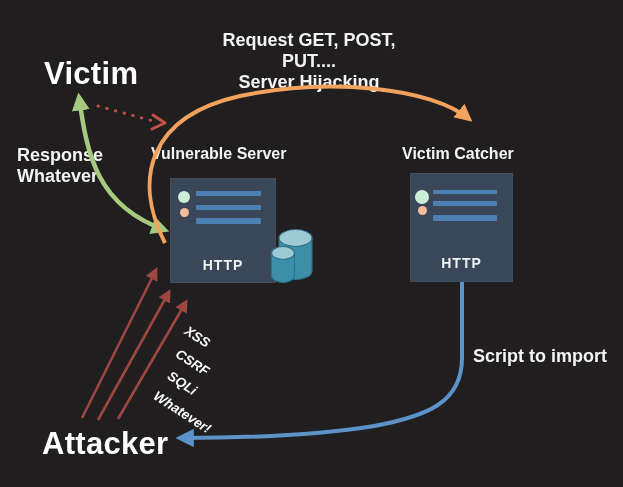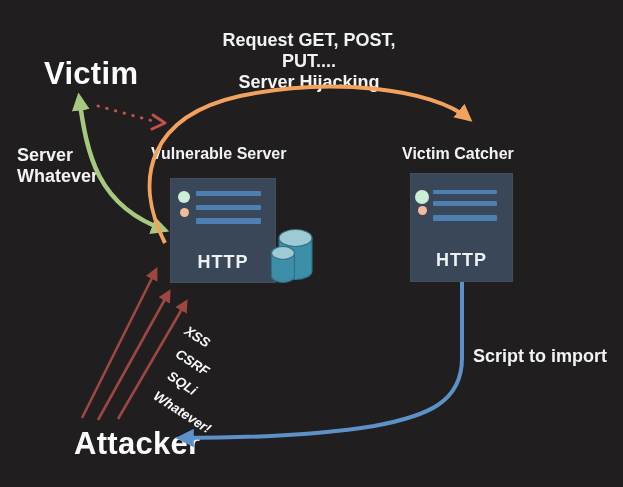--- a/index.html
+++ b/index.html
@@ -13,39 +13,39 @@
   .actor-label{font-size:31px;font-weight:bold;color:#fdfdfd;letter-spacing:.3px;}
   .note{font-size:18px;font-weight:600;line-height:21px;color:#f3f3f3;}
   .note.center{text-align:center;}
   .node-title{font-size:16px;font-weight:bold;color:#f3f3f3;}
   .node-box{background:#3a4758;box-shadow:inset 0 0 0 1px rgba(255,255,255,0.04);}
   .dot{position:absolute;border-radius:50%;}
   .dot.mint{background:#cdeed6;}
   .dot.peach{background:#f2bb9b;}
   .bar{position:absolute;background:#4d7fb3;border-radius:1px;}
   .protocol{position:absolute;left:0;right:0;text-align:center;
-    font-size:18px;font-weight:bold;color:#eef1f4;letter-spacing:1px;}
+    font-size:14px;font-weight:bold;color:#eef1f4;letter-spacing:1px;}
   .attack-word{position:absolute;font-size:13.5px;font-weight:bold;font-style:italic;
     color:#fafafa;transform:rotate(33deg);transform-origin:left center;white-space:nowrap;}
   svg.overlay{position:absolute;left:0;top:0;pointer-events:none;}
 </style>
 </head>
 <body>
 
 <div class="stage">
 
   <div class="abs actor-label" style="left:44px;top:56px;">Victim</div>
 
   <div class="abs note center" style="left:199px;top:30px;width:220px;">
     <div>Request GET, POST, PUT....</div>
     <div>Server Hijacking</div>
   </div>
 
   <div class="abs note" style="left:17px;top:145px;">
-    <div>Server</div>
+    <div>Response</div>
     <div>Whatever</div>
   </div>
 
   <div class="abs node-title" style="left:151px;top:145px;">Vulnerable Server</div>
   <div class="abs node-box" style="left:170px;top:178px;width:106px;height:105px;">
     <span class="dot mint" style="left:8px;top:13px;width:12px;height:12px;"></span>
     <span class="dot peach" style="left:10px;top:30px;width:9px;height:9px;"></span>
     <span class="bar" style="left:26px;top:13px;width:65px;height:4.5px;"></span>
     <span class="bar" style="left:26px;top:27px;width:65px;height:4.5px;"></span>
     <span class="bar" style="left:26px;top:40px;width:65px;height:5.5px;"></span>
@@ -64,21 +64,21 @@
 
   <div class="abs note center" style="left:465px;top:299px;width:150px;line-height:20px;margin-top:47px;">
     <div>Script to import</div>
   </div>
 
   <span class="attack-word" style="left:186px;top:322px;">XSS</span>
   <span class="attack-word" style="left:177px;top:345px;">CSRF</span>
   <span class="attack-word" style="left:169px;top:367px;">SQLi</span>
   <span class="attack-word" style="left:155px;top:387px;">Whatever!</span>
 
-  <div class="abs actor-label" style="left:42px;top:426px;margin-left:32px;">Attacker</div>
+  <div class="abs actor-label" style="left:42px;top:426px;">Attacker</div>
 
   <svg class="overlay" width="623" height="487" viewBox="0 0 623 487">
     <defs>
       <marker id="ah-green" viewBox="0 0 10 10" refX="7.5" refY="5" markerWidth="4" markerHeight="4" orient="auto-start-reverse">
         <path d="M0,0 L10,5 L0,10 z" fill="#a6c87f"></path>
       </marker>
       <marker id="ah-orange" viewBox="0 0 10 10" refX="7.5" refY="5" markerWidth="4.4" markerHeight="4.4" orient="auto">
         <path d="M0,0 L10,5 L0,10 z" fill="#f2a25c"></path>
       </marker>
       <marker id="ah-blue" viewBox="0 0 10 10" refX="7.5" refY="5" markerWidth="4.6" markerHeight="4.6" orient="auto">

